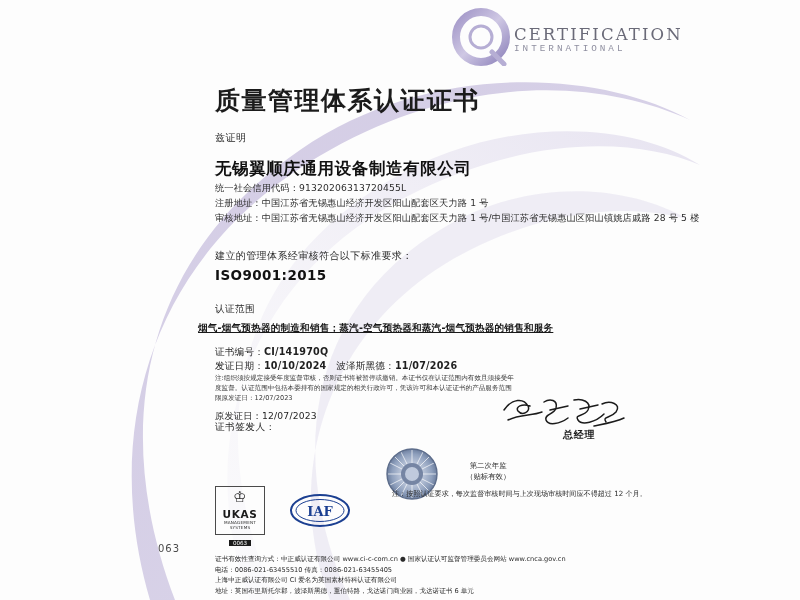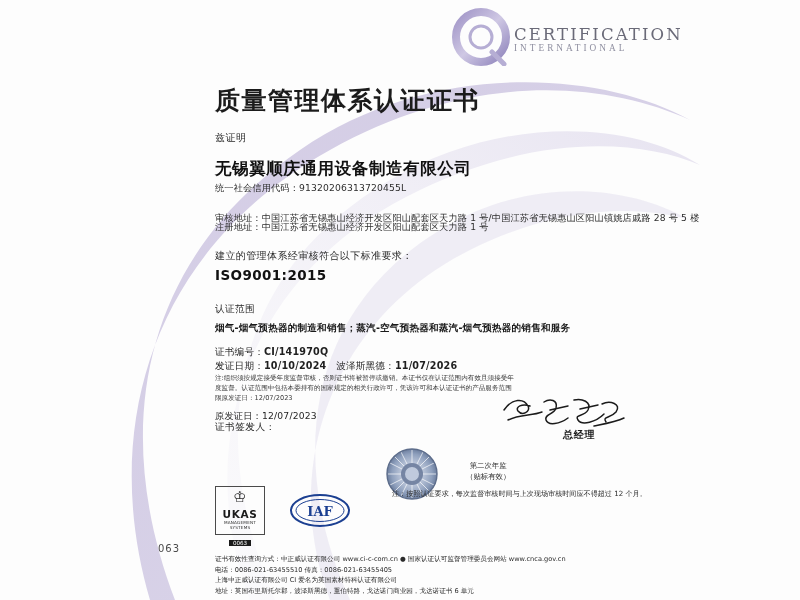--- a/index.html
+++ b/index.html
@@ -52,21 +52,21 @@
   .logo-text .l1 {
     font-size: 16.5px;
     letter-spacing: 2.1px;
     color: #6a6a78;
     font-family: "DejaVu Serif", "Liberation Serif", serif;
   }
   .logo-text .l2 {
     font-size: 9.3px;
     letter-spacing: 3.0px;
     color: #8f8fa0;
-    font-family: Liberation Serif, serif;
+    font-family: Liberation Mono, monospace;
     margin-top: 1px;
   }
 
   
   .title {
     position: absolute;
     left: 215px;
     top: 84px;
     font-size: 25px;
     font-weight: bold;
@@ -94,21 +94,21 @@
   .meta {
     position: absolute;
     left: 215px;
     font-size: 9.2px;
     color: #2e2e2e;
     letter-spacing: 0.15px;
     line-height: 1.45;
     width: 560px;
   }
   .meta.m1 { top: 181px; }
-  .meta.m2 { top: 196px; margin-top: 24px; }
+  .meta.m2 { top: 196px; }
   .meta.m3 { top: 211px; width: 570px; }
 
   .std-intro {
     position: absolute;
     left: 215px;
     top: 249px;
     font-size: 10px;
     color: #2a2a2a;
     letter-spacing: 0.4px;
   }
@@ -124,27 +124,28 @@
   .scope-label {
     position: absolute;
     left: 215px;
     top: 303px;
     font-size: 9.6px;
     color: #2a2a2a;
     letter-spacing: 0.4px;
   }
   .scope-value {
     position: absolute;
-    left: 215px;
+    left: 198px;
     top: 322px;
     font-size: 9.6px;
     font-weight: bold;
     color: #1a1a1a;
     letter-spacing: 0.2px;
     width: 560px;
+    text-decoration: underline;
   }
 
   .certno {
     position: absolute;
     left: 215px;
     top: 346px;
     font-size: 9.6px;
     color: #1f1f1f;
     letter-spacing: 0.2px;
   }

